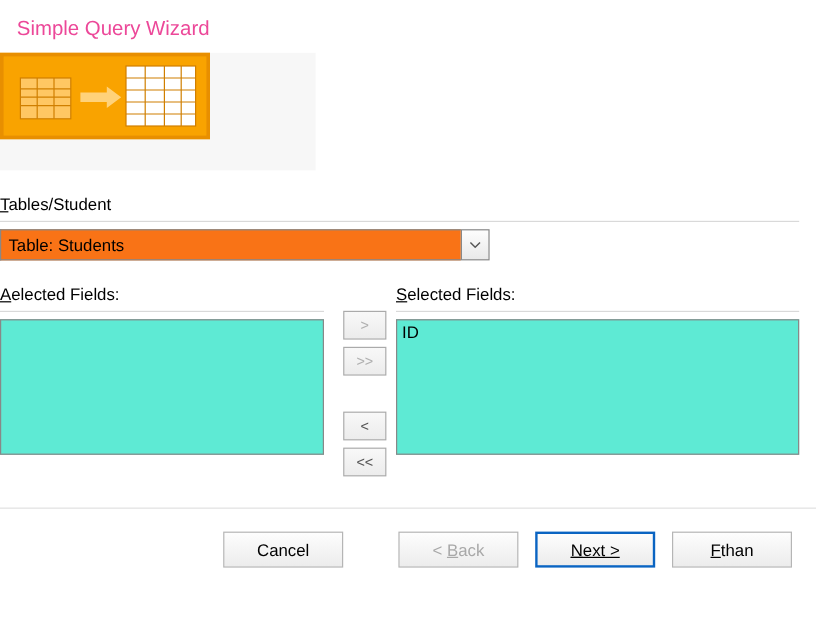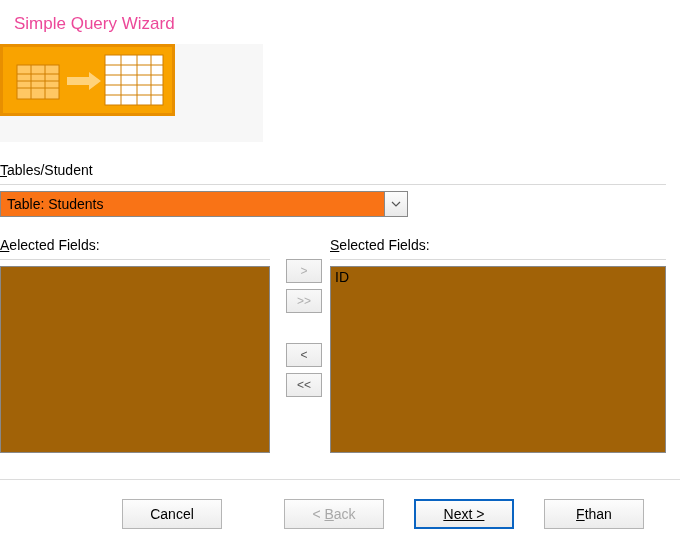--- a/index.html
+++ b/index.html
@@ -86,24 +86,24 @@
     .fields-row {
       display: flex;
       margin-top: 6px;
       padding: 0 14px 0 0;
     }
     .fields-col { flex: 1; }
     .fields-col.left { margin-right: 8px; max-width: 270px;}
     .fields-col .section-label { padding-top: 14px; padding-bottom: 4px; }
     .listbox {
       border: 1px solid #888;
-      height: 187px;
+      height: 113px;
       overflow: auto;
       font-size: 14px;
-      background: #a16207;
+      background: #5eead4;
     }
     .listbox .item {
       padding: 0 4px;
       line-height: 20px;
       white-space: nowrap;
     }
     .listbox .item.selected {
       background: #000;
       color: #fff;
     }
@@ -128,22 +128,22 @@
     .move-btn.disabled { color: #b0b0b0; cursor: default; }
     .bottom-sep {
       border: none;
       border-top: 1px solid #dcdcdc;
       border-bottom: 1px solid #fff;
       margin: 26px 0 0 0;
     }
     .button-row {
       display: flex;
       justify-content: flex-end;
-      gap: 30px;
-      padding: 18px 36px 0 0;
+      gap: 14px;
+      padding: 18px 20px 0 0;
     }
     .dlg-btn {
       min-width: 100px;
       height: 30px;
       border: 1px solid #b5b5b5;
       background: linear-gradient(#fdfdfd,#ececec);
       font-size: 14px;
       font-family: inherit;
       cursor: pointer;
       padding: 0 12px;

